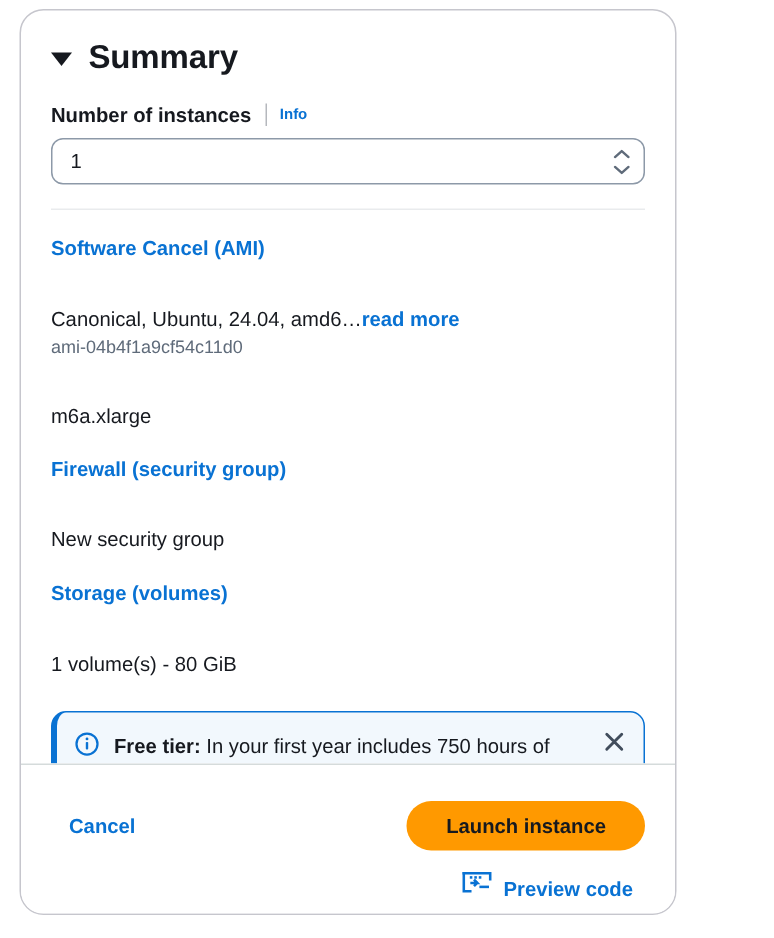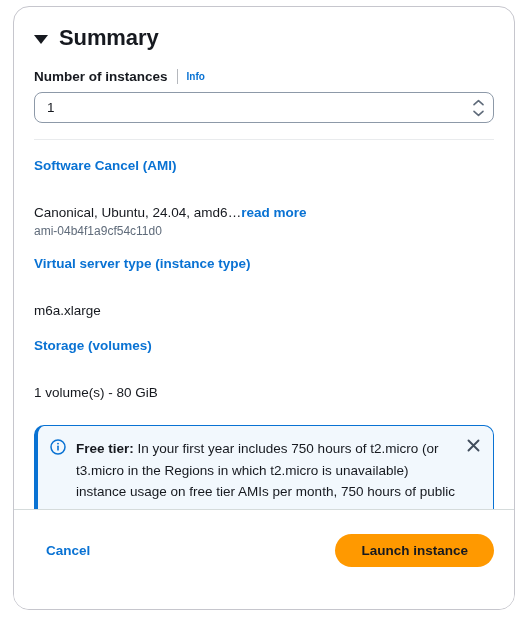--- a/index.html
+++ b/index.html
@@ -11,21 +11,21 @@
     height: 625px;
     background: #ffffff;
     font-family: "Liberation Sans", sans-serif;
     -webkit-font-smoothing: antialiased;
   }
 
   .panel {
     position: absolute;
     left: 13px;
     top: 6px;
-    width: 502px;
+    width: 438px;
     height: 604px;
     border: 1px solid #c6c6cd;
     border-radius: 16px;
     background: #ffffff;
     box-sizing: border-box;
     overflow: hidden;
     display: flex;
     flex-direction: column;
   }
 
@@ -267,24 +267,27 @@
 
     <div class="divider"></div>
 
     <div class="section">
       <div class="section-title">Software Cancel (AMI)</div>
       <div class="section-value"><span>Canonical, Ubuntu, 24.04, amd6…</span><span class="read-more">read more</span></div>
       <div class="sub-value">ami-04b4f1a9cf54c11d0</div>
     </div>
 
     <div class="section">
-      <div class="section-title">Virtual server type (instance type)</div>
       <div class="section-value">m6a.xlarge</div>
     </div>
 
+    <div class="section">
+      <div class="section-title">Firewall (security group)</div>
+      <div class="section-value">New security group</div>
+    </div>
 
     <div class="section">
       <div class="section-title">Storage (volumes)</div>
       <div class="section-value">1 volume(s) - 80 GiB</div>
     </div>
 
     <div class="alert">
       <span class="alert-icon">
         <svg width="16" height="16" viewBox="0 0 16 16">
           <circle cx="8" cy="8" r="7" fill="none" stroke="#0972d3" stroke-width="1.5"></circle>
@@ -300,15 +303,29 @@
       </span>
     </div>
 
   </div>
 
   <div class="footer">
     <div class="footer-row">
       <span class="cancel-link">Cancel</span>
       <button class="launch-btn">Launch instance</button>
     </div>
+    <div class="preview-row">
+      <span>
+        <svg width="20" height="18" viewBox="0 0 20 18">
+          <path d="M1.2 1.2 H18.8 V5.2" fill="none" stroke="#0972d3" stroke-width="1.7" stroke-linecap="square"></path>
+          <path d="M1.2 1.2 V13.2 H5.5" fill="none" stroke="#0972d3" stroke-width="1.7" stroke-linecap="square"></path>
+          <rect x="5.2" y="3.1" width="1.7" height="1.7" fill="#0972d3"></rect>
+          <rect x="8.2" y="3.1" width="1.7" height="1.7" fill="#0972d3"></rect>
+          <rect x="11.2" y="3.1" width="1.7" height="1.7" fill="#0972d3"></rect>
+          <path d="M6.4 7.6 H10.2 L8.6 6.0 M10.2 7.6 L8.6 9.2" fill="none" stroke="#0972d3" stroke-width="1.7" stroke-linecap="square" stroke-linejoin="miter"></path>
+          <rect x="11.6" y="9.4" width="6.4" height="1.7" fill="#0972d3"></rect>
+        </svg>
+      </span>
+      <span class="preview-label">Preview code</span>
+    </div>
   </div>
 
 </div>
 
 </body></html>

